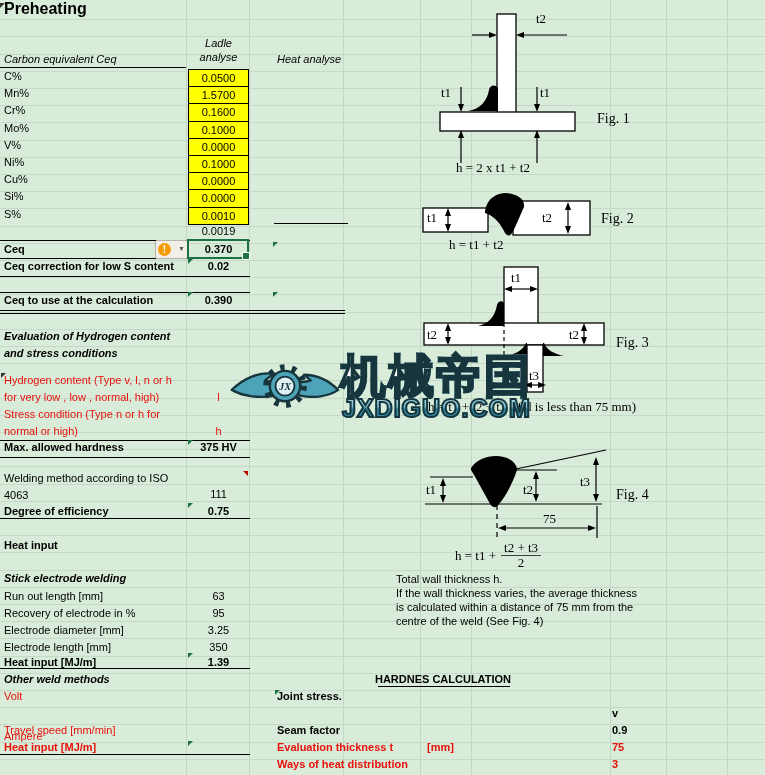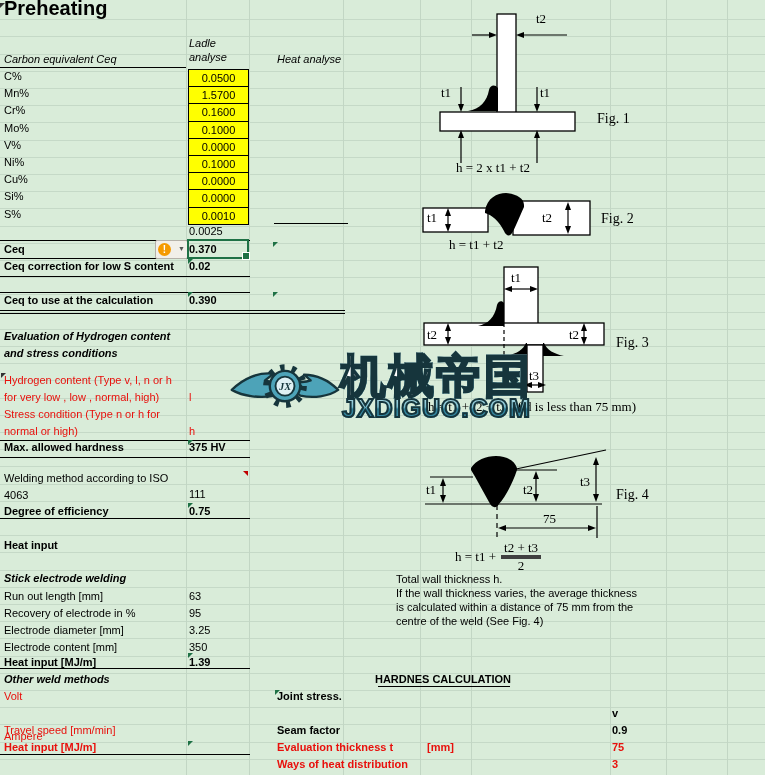--- a/index.html
+++ b/index.html
@@ -5,21 +5,21 @@
   html,body{margin:0;padding:0;}
   #sheet{position:relative;width:765px;height:775px;background:#d9ecd9;overflow:hidden;
          font-family:"Liberation Sans",sans-serif;font-size:11px;color:#000;}
   .hgrid{position:absolute;left:0;right:0;top:3px;height:772px;
          background:repeating-linear-gradient(to bottom,transparent 0 16.2px,#c5d9c7 16.2px 17.2px);}
   .vline{position:absolute;top:0;bottom:0;width:1px;background:#c2d6c4;}
   .t{position:absolute;white-space:nowrap;line-height:13px;}
   .b{font-weight:bold;}
   .i{font-style:italic;}
   .r{color:#e8100c;}
-  .val{left:189px;width:59px;}
+  .val{left:189px;width:59px;text-align:center;}
   .rval{left:612px;width:52px;text-align:left;}
   .line{position:absolute;height:1px;background:#000;}
   .ycell{position:absolute;left:188px;width:61px;height:18.2px;background:#ffff00;
          border:1px solid #000;box-sizing:border-box;text-align:center;line-height:16px;}
   .serif{font-family:"Liberation Serif",serif;font-size:13px;}
   .cap{font-family:"Liberation Serif",serif;font-size:14px;}
   .figsvg{position:absolute;}
   .figsvg line{stroke:#000;stroke-width:1.2;}
   .figsvg polygon{fill:#000;}
   .figsvg rect{fill:#fff;stroke:#000;stroke-width:1.3;}
@@ -31,21 +31,21 @@
   #sel .handle{position:absolute;right:-3px;bottom:-3px;width:6px;height:6px;background:#1e7145;border:1px solid #fff;}
   #smarttag{position:absolute;left:155px;top:240px;width:31px;height:17px;background:#f2efe9;
             border:1px solid #b5b1a9;border-radius:2px;}
   #smarttag .warn{position:absolute;left:2px;top:2px;width:13px;height:13px;border-radius:50%;
             background:#f59a00;color:#fff;font-weight:bold;font-size:10px;text-align:center;line-height:13px;}
   #smarttag .warn::after{content:"!";}
   #smarttag .dd{position:absolute;right:2px;top:4px;font-size:7px;color:#555;}
   #smarttag .dd::after{content:"▼";}
   .frac{display:inline-flex;flex-direction:column;align-items:center;vertical-align:middle;
         font-family:"Liberation Serif",serif;font-size:13px;}
-  .frac .num{border-bottom:4px solid #404040;padding:0 3px;line-height:14px;}
+  .frac .num{border-bottom:1px solid #404040;padding:0 3px;line-height:14px;}
   .frac .den{line-height:14px;}
   .fwrap{position:absolute;display:flex;align-items:center;gap:5px;}
   
   #wm{position:absolute;left:228px;top:348px;width:330px;height:82px;z-index:20;}
   .wm-cn{position:absolute;left:112px;top:-2px;font-size:46px;font-weight:bold;letter-spacing:2px;
          background:linear-gradient(180deg,#bfe3ea 0%,#7cc0d1 45%,#2f8099 52%,#3f95ad 100%);
          -webkit-background-clip:text;background-clip:text;color:transparent;
          -webkit-text-stroke:2px #16353c;
          text-shadow:0 0 1px #fff;}
   .wm-site{position:absolute;left:114px;top:46px;font-size:25px;font-weight:bold;letter-spacing:1px;
@@ -81,21 +81,21 @@
     <div class="line" style="left:0;top:313px;width:345px"></div>
     <div class="line" style="left:0;top:439.5px;width:250px"></div>
     <div class="line" style="left:0;top:456.5px;width:250px"></div>
     <div class="line" style="left:0;top:517.5px;width:250px"></div>
     <div class="line" style="left:0;top:668px;width:250px"></div>
     <div class="line" style="left:0;top:754px;width:250px"></div>
     <div class="line" style="left:378px;top:686px;width:132px"></div>
   </div>
 
   <div class="tri-k" style="left:0;top:3px"></div>
-  <div class="t b" style="left:4px;top:2px;font-size:20px">Preheating</div>
+  <div class="t b" style="left:4px;top:2px;font-size:16px">Preheating</div>
 
   <div class="t i val" style="top:37px">Ladle</div>
   <div class="t i val" style="top:51px">analyse</div>
   <div class="t i" style="left:4px;top:53px">Carbon equivalent Ceq</div>
   <div class="t i" style="left:277px;top:53px">Heat analyse</div>
 
   <div class="t" style="left:4px;top:70px">C%</div>
   <div class="t" style="left:4px;top:87px">Mn%</div>
   <div class="t" style="left:4px;top:104px">Cr%</div>
   <div class="t" style="left:4px;top:122px">Mo%</div>
@@ -108,21 +108,21 @@
   <div class="ycell" style="top:69px">0.0500</div>
   <div class="ycell" style="top:86.2px">1.5700</div>
   <div class="ycell" style="top:103.4px">0.1600</div>
   <div class="ycell" style="top:120.6px">0.1000</div>
   <div class="ycell" style="top:137.8px">0.0000</div>
   <div class="ycell" style="top:155px">0.1000</div>
   <div class="ycell" style="top:172.2px">0.0000</div>
   <div class="ycell" style="top:189.4px">0.0000</div>
   <div class="ycell" style="top:206.6px">0.0010</div>
 
-  <div class="t val" style="top:225px">0.0025</div>
+  <div class="t val" style="top:225px">0.0019</div>
 
   <div class="t b" style="left:4px;top:243px">Ceq</div>
   <div id="smarttag">
     <span class="warn"></span>
     <span class="dd"></span>
   </div>
   <div class="t b val" style="top:243px">0.370</div>
   <div id="sel">
       <span class="handle"></span>
     </div>
@@ -153,21 +153,21 @@
 
   <div class="t b" style="left:4px;top:539px">Heat input</div>
   <div class="t b i" style="left:4px;top:572px">Stick electrode welding</div>
 
   <div class="t" style="left:4px;top:590px">Run out length [mm]</div>
   <div class="t val" style="top:590px">63</div>
   <div class="t" style="left:4px;top:607px">Recovery of electrode in %</div>
   <div class="t val" style="top:607px">95</div>
   <div class="t" style="left:4px;top:624px">Electrode diameter [mm]</div>
   <div class="t val" style="top:624px">3.25</div>
-  <div class="t" style="left:4px;top:641px">Electrode content [mm]</div>
+  <div class="t" style="left:4px;top:641px">Electrode length [mm]</div>
   <div class="t val" style="top:641px">350</div>
 
   <div class="t b" style="left:4px;top:656px">Heat input [MJ/m]</div>
   <div class="t b val" style="top:656px">1.39</div>
 
   <div class="t b i" style="left:4px;top:673px">Other weld methods</div>
   <div class="t r" style="left:4px;top:690px">Volt</div>
   <div class="t r" style="left:4px;top:730px">Ampere</div>
   <div class="t r" style="left:4px;top:724px">Travel speed [mm/min]</div>
   <div class="t r b" style="left:4px;top:741px">Heat input [MJ/m]</div>

